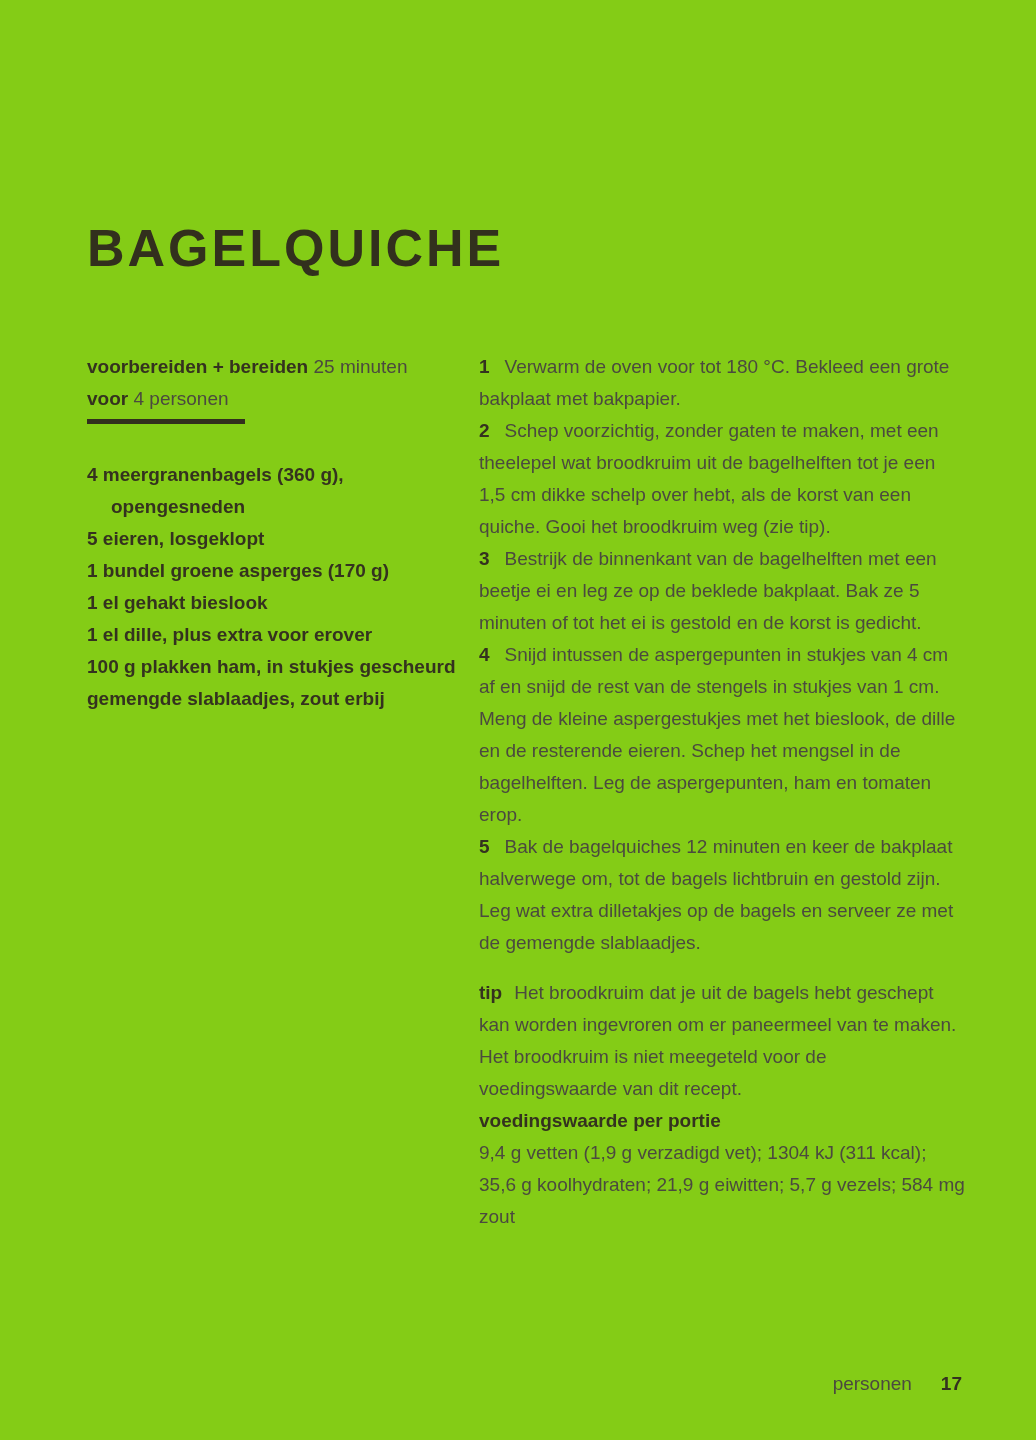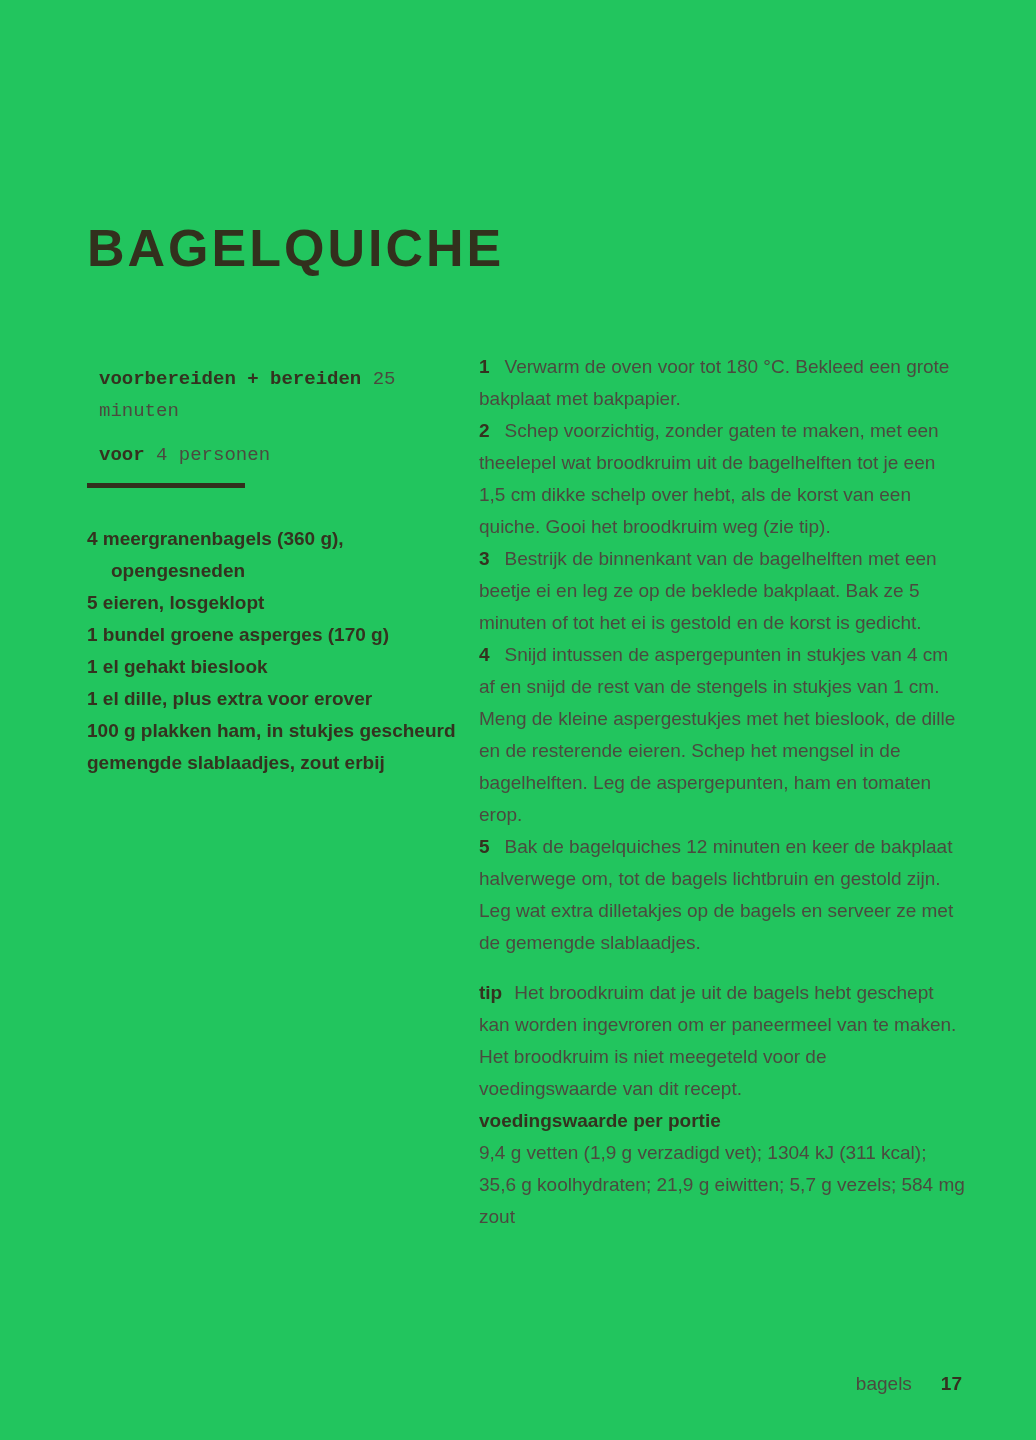--- a/index.html
+++ b/index.html
@@ -1,36 +1,36 @@
 <!DOCTYPE html>
 <html><head>
 <meta charset="utf-8">
 <style>
   html,body{margin:0;padding:0;background:#ffffff;}
   .page{
     position:relative;
     width:1036px;height:1440px;
-    background:#22c55e;
+    background:#84cc16;
     font-family:"Liberation Sans",sans-serif;
     color:#4b4a3f;
     overflow:hidden;
   }
   .title{
     position:absolute;left:87px;top:219px;
     margin:0;
     font-size:52px;font-weight:bold;
     letter-spacing:3px;
     line-height:1.15;
     color:#32301d;
   }
   .left-col{
     position:absolute;left:87px;top:351px;width:372px;
     font-size:19px;line-height:32px;
   }
-  .meta p{margin:12px;color:#4b4a3f;font-family:Liberation Mono, monospace;}
+  .meta p{margin:0;color:#4b4a3f;}
   .b{font-weight:bold;color:#34321f;}
   .rule{
     border:none;height:5px;width:158px;
     background:#32301d;margin:4px 0 0 0;
   }
   .ingredients{
     list-style:none;margin:35px 0 0 0;padding:0;
     font-weight:bold;color:#34321f;
   }
   .ingredients li{padding-left:24px;text-indent:-24px;}
@@ -90,16 +90,16 @@
 
     <p class="tip"><span class="b tip-label">tip</span><span>Het broodkruim dat je uit de bagels hebt geschept kan worden ingevroren om er paneermeel van te maken. Het broodkruim is niet meegeteld voor de voedingswaarde van dit recept.</span></p>
 
     <div class="nutrition">
       <p class="nutrition-heading">voedingswaarde per portie</p>
       <p>9,4 g vetten (1,9 g verzadigd vet); 1304 kJ (311 kcal); 35,6 g koolhydraten; 21,9 g eiwitten; 5,7 g vezels; 584 mg zout</p>
     </div>
   </div>
 
   <div class="footer">
-    <span>bagels</span><span class="b pagenum">17</span>
+    <span>personen</span><span class="b pagenum">17</span>
   </div>
 
 </div>
 
 </body></html>

